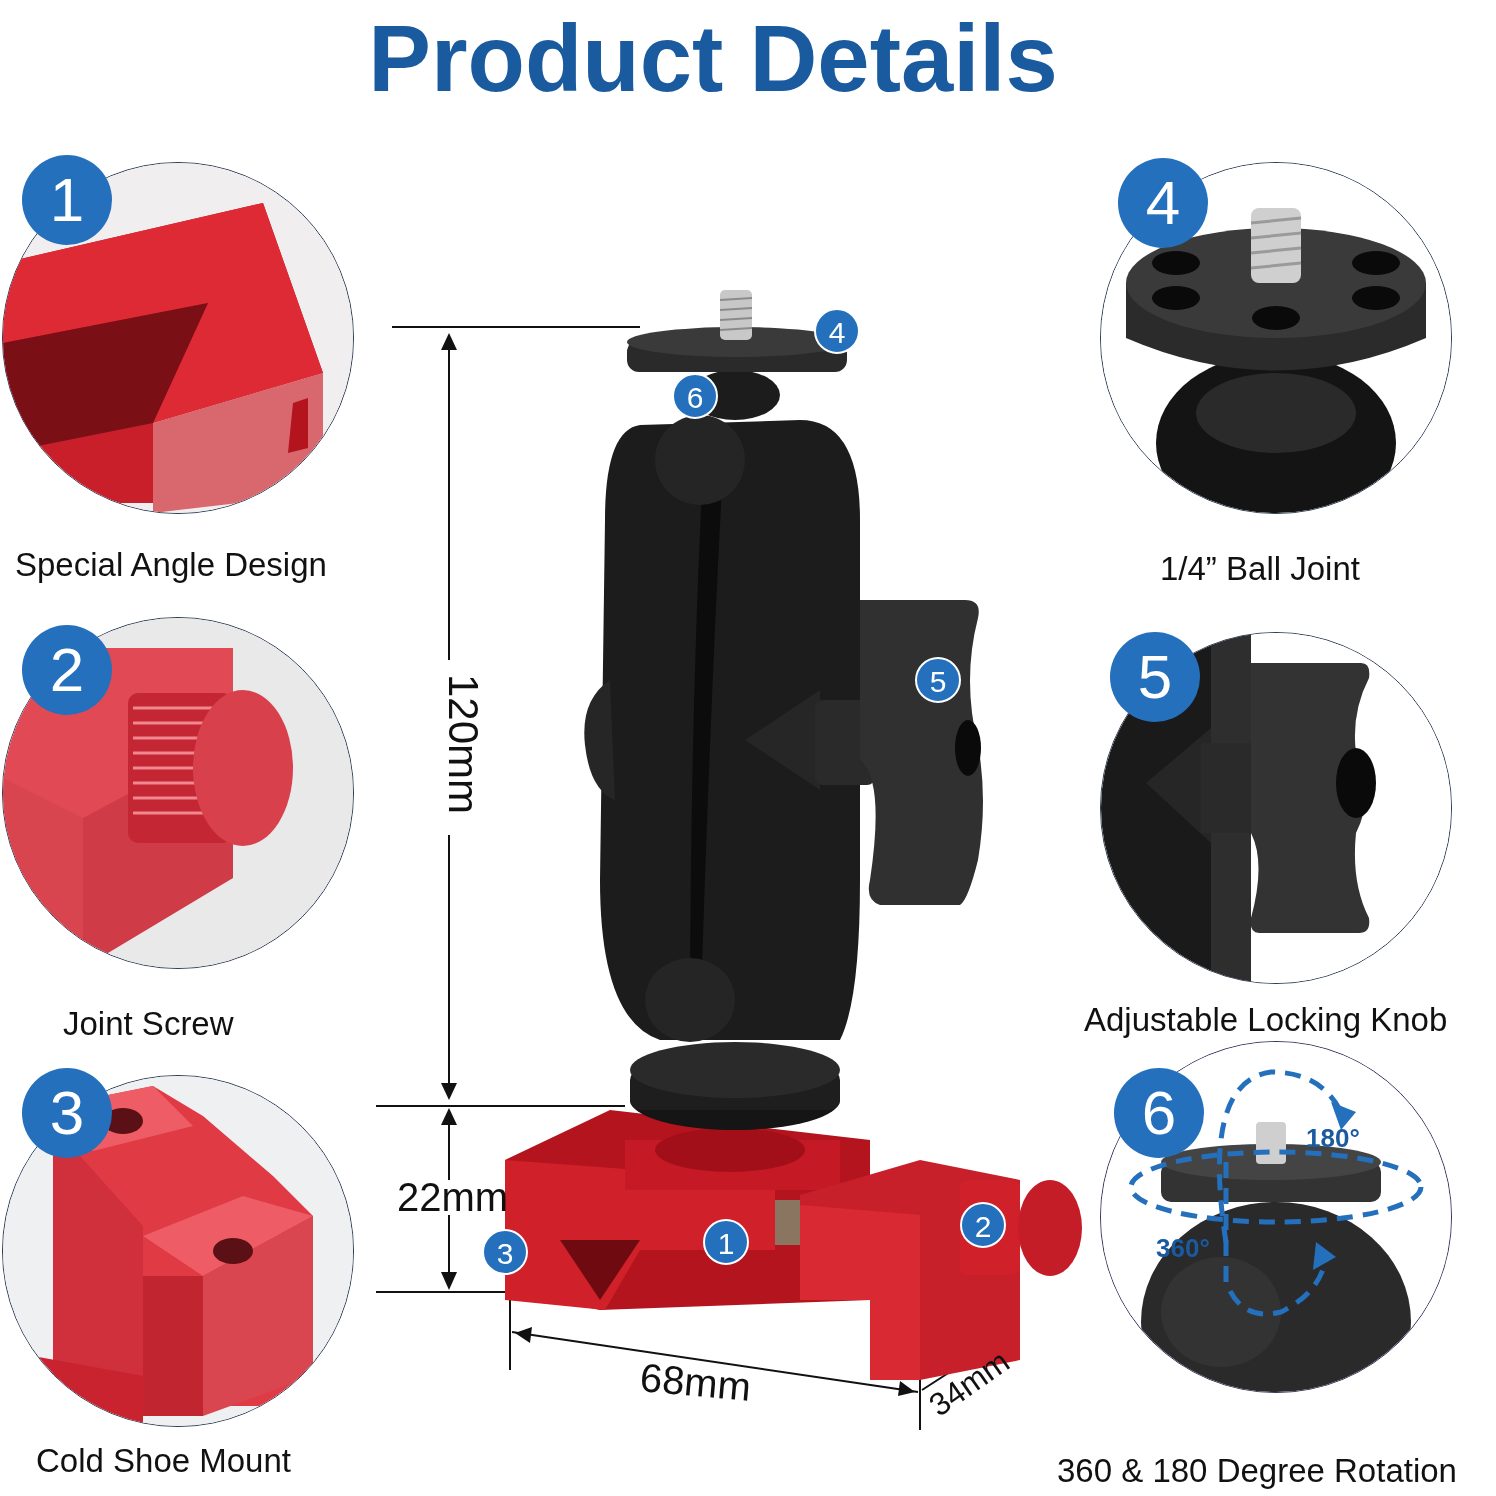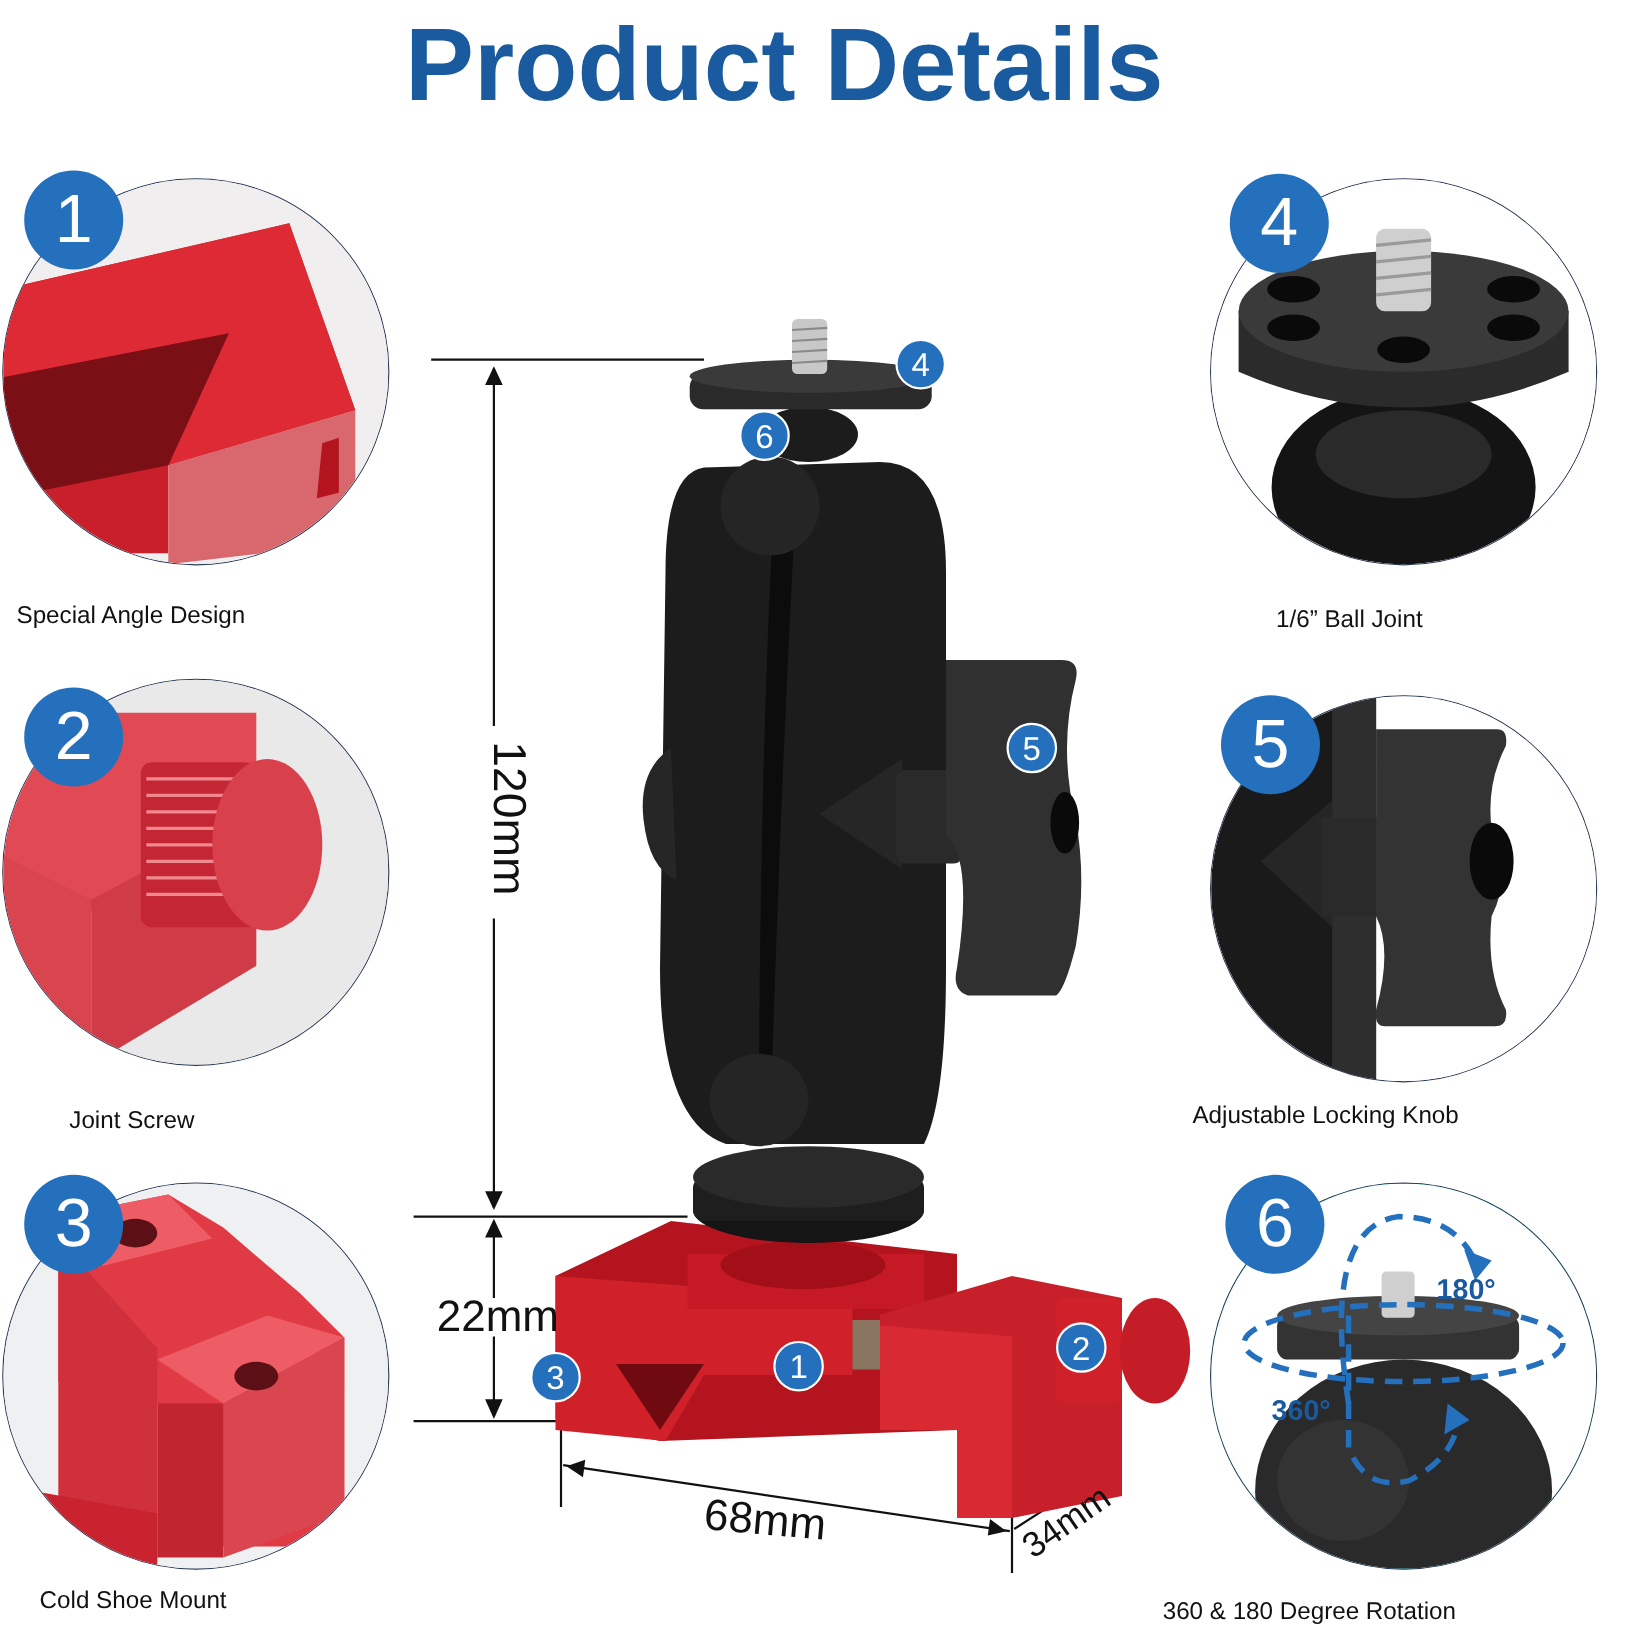--- a/index.html
+++ b/index.html
@@ -1,21 +1,21 @@
 <!DOCTYPE html>
 <html><head>
 <meta charset="utf-8">
 <style>
   html, body { margin:0; padding:0; background:#ffffff; }
   body { width:1496px; height:1496px; position:relative; overflow:hidden; font-family:"Liberation Sans", sans-serif; color:#111; }
   .title { position:absolute; left:0; top:0; width:1426px; text-align:center; font-family:"Liberation Sans", sans-serif; font-weight:700; font-size:94px; line-height:118px; color:#1a5a9e; letter-spacing:0px; }
   .feature { position:absolute; }
   .circle { position:absolute; border-radius:50%; border:1.5px solid #2a3a55; overflow:hidden; background:#f1f1f1; }
   .badge-lg { position:absolute; width:90px; height:90px; border-radius:50%; background:#2470bd; color:#fff; font-family:"Liberation Sans", sans-serif; font-size:62px; line-height:90px; text-align:center; z-index:3; }
-  .caption { position:absolute; font-size:22px; color:#111; white-space:nowrap; font-family:"Liberation Sans", sans-serif; }
+  .caption { position:absolute; font-size:33px; color:#111; white-space:nowrap; font-family:"Liberation Sans", sans-serif; }
   .badge-sm { position:absolute; width:46px; height:46px; border-radius:50%; background:#2470bd; color:#fff; font-size:30px; line-height:46px; text-align:center; z-index:5; border:2px solid #fff; box-sizing:border-box; }
   .dim-label { position:absolute; font-size:40px; color:#111; white-space:nowrap; }
   svg { display:block; }
 </style>
 </head>
 <body>
 
 <div class="title">Product Details</div>
 
 <div class="feature">
@@ -93,41 +93,41 @@
       <rect x="150" y="45" width="50" height="75" rx="8" fill="#cfcfcf"></rect>
       <g stroke="#9a9a9a" stroke-width="3">
         <line x1="150" y1="60" x2="200" y2="55"></line>
           <line x1="150" y1="75" x2="200" y2="70"></line>
         <line x1="150" y1="90" x2="200" y2="85"></line>
           <line x1="150" y1="105" x2="200" y2="100"></line>
       </g>
     </svg>
   </div>
   <div class="badge-lg" style="left:1118px;top:158px;">4</div>
-  <div class="caption" style="left:1160px;top:550px;">1/6” Ball Joint</div>
+  <div class="caption" style="left:1160px;top:550px;">1/4” Ball Joint</div>
 </div>
 
 <div class="feature">
   <div class="circle" style="left:1100px;top:632px;width:350px;height:350px;background:#fff;">
     <svg width="350" height="350" viewBox="0 0 350 350">
       <rect width="350" height="350" fill="#ffffff"></rect>
       <path d="M0,0 L150,0 L150,350 L0,350 Z" fill="#1a1a1a"></path>
       <path d="M110,0 L150,0 L150,350 L110,350 Z" fill="#2e2e2e"></path>
       <polygon points="45,150 110,95 110,210" fill="#262626"></polygon>
       <rect x="100" y="110" width="60" height="90" fill="#2a2a2a"></rect>
       <path d="M150,30 L260,30 Q270,30 268,45 Q250,80 255,120 Q275,160 255,200 Q250,250 268,285 Q270,300 258,300 L158,300 Q148,300 150,285 Q165,230 150,200 Z" fill="#333"></path>
       <ellipse cx="255" cy="150" rx="20" ry="35" fill="#0a0a0a"></ellipse>
     </svg>
   </div>
   <div class="badge-lg" style="left:1110px;top:632px;">5</div>
   <div class="caption" style="left:1084px;top:1001px;">Adjustable Locking Knob</div>
 </div>
 
 <div class="feature">
-  <div class="circle" style="left:1100px;top:1075px;width:350px;height:350px;background:#14b8a6;">
+  <div class="circle" style="left:1100px;top:1041px;width:350px;height:350px;background:#f0abfc;">
     <svg width="350" height="350" viewBox="0 0 350 350">
       <rect width="350" height="350" fill="#ffffff"></rect>
       <ellipse cx="175" cy="280" rx="135" ry="120" fill="#2a2a2a"></ellipse>
       <ellipse cx="120" cy="270" rx="60" ry="55" fill="#333"></ellipse>
       <rect x="60" y="120" width="220" height="40" rx="10" fill="#333"></rect>
       <ellipse cx="170" cy="120" rx="110" ry="18" fill="#444"></ellipse>
       <rect x="155" y="80" width="30" height="42" rx="4" fill="#cfcfcf"></rect>
       <g fill="none" stroke="#2470bd" stroke-width="5" stroke-dasharray="16,10">
         <ellipse cx="175" cy="145" rx="145" ry="35"></ellipse>
         <path d="M125,200 Q100,40 170,30 Q220,30 240,70"></path>

